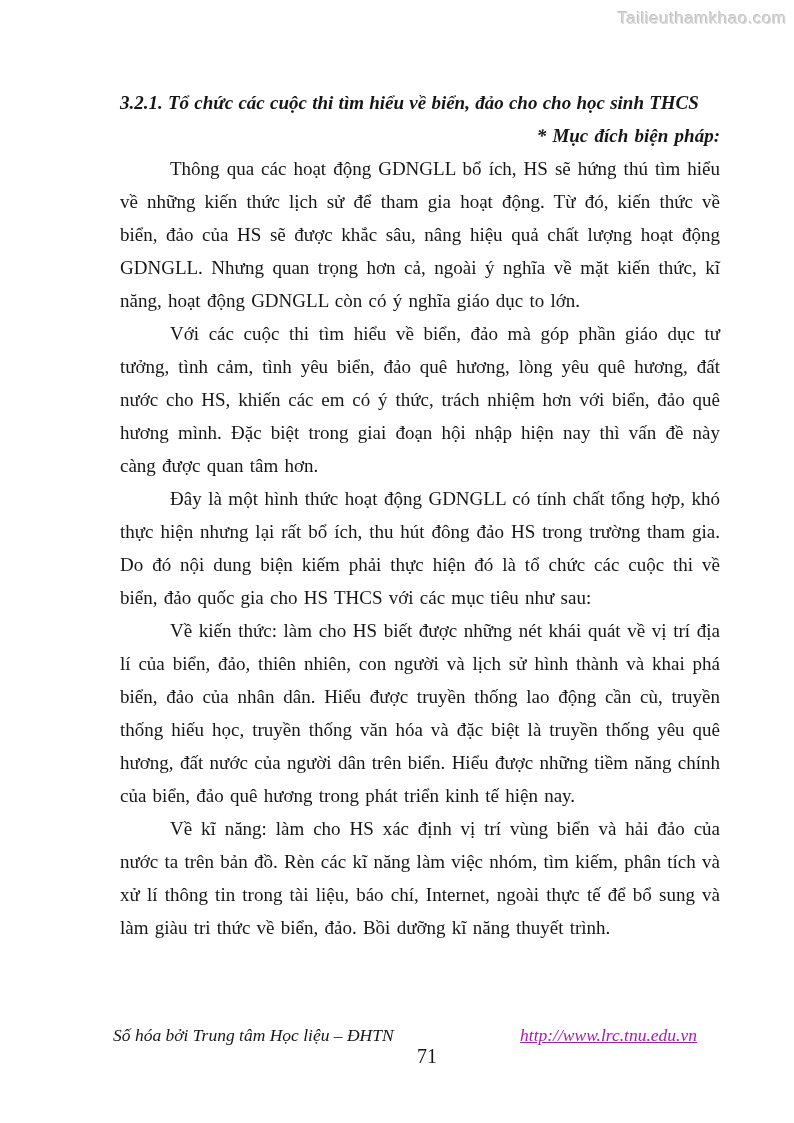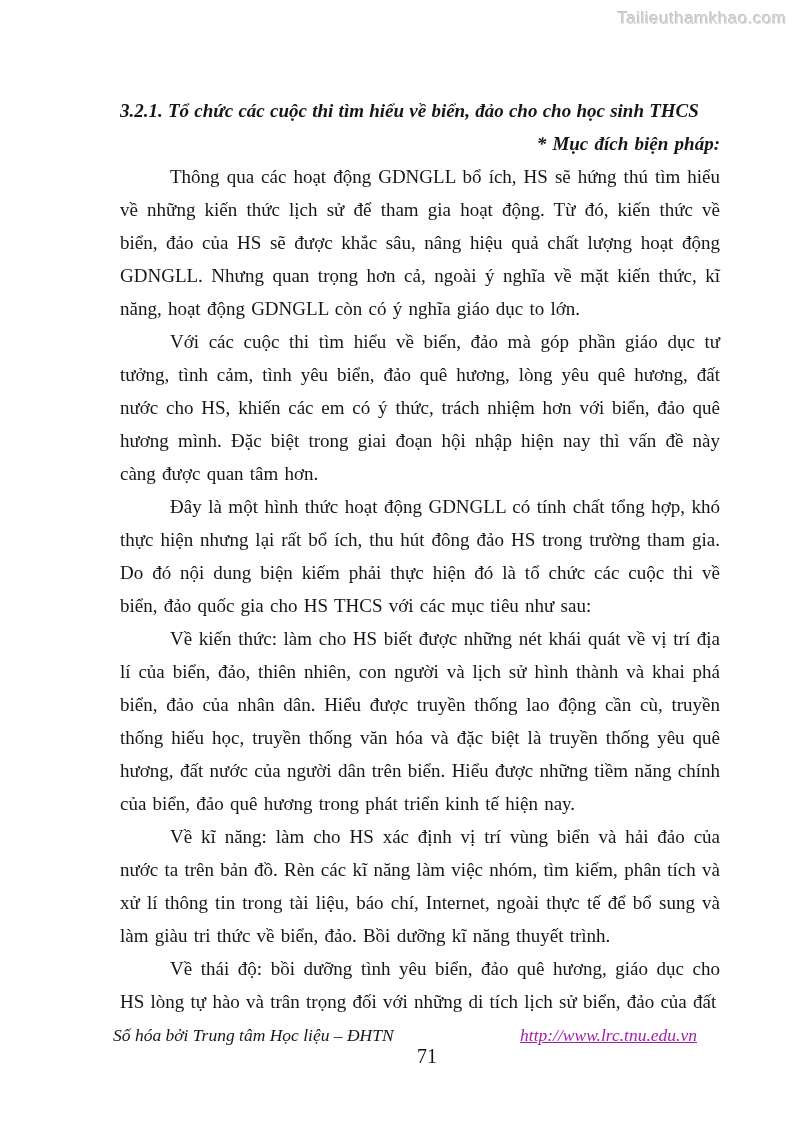--- a/index.html
+++ b/index.html
@@ -27,21 +27,20 @@
   }
   .content {
     position: absolute;
     left: 120px;
     top: 86px;
     width: 600px;
     font-size: 19px;
     line-height: 33px;
     text-align: justify;
     word-spacing: 1.5px;
-    margin-top: 8px;
   }
   .heading {
     font-weight: bold;
     font-style: italic;
     text-align: left;
     word-spacing: 0.5px;
     margin: 0;
   }
   .subheading {
     font-weight: bold;
@@ -92,21 +91,20 @@
   <div class="watermark">Tailieuthamkhao.com</div>
 
   <div class="content">
     <p class="heading">3.2.1. Tổ chức các cuộc thi tìm hiểu về biển, đảo cho cho học sinh THCS</p>
     <p class="subheading">* Mục đích biện pháp:</p>
     <p class="para">Thông qua các hoạt động GDNGLL bổ ích, HS sẽ hứng thú tìm hiểu về những kiến thức lịch sử để tham gia hoạt động. Từ đó, kiến thức về biển, đảo của HS sẽ được khắc sâu, nâng hiệu quả chất lượng hoạt động GDNGLL. Nhưng quan trọng hơn cả, ngoài ý nghĩa về mặt kiến thức, kĩ năng, hoạt động GDNGLL còn có ý nghĩa giáo dục to lớn.</p>
     <p class="para">Với các cuộc thi tìm hiểu về biển, đảo mà góp phần giáo dục tư tưởng, tình cảm, tình yêu biển, đảo quê hương, lòng yêu quê hương, đất nước cho HS, khiến các em có ý thức, trách nhiệm hơn với biển, đảo quê hương mình. Đặc biệt trong giai đoạn hội nhập hiện nay thì vấn đề này càng được quan tâm hơn.</p>
     <p class="para">Đây là một hình thức hoạt động GDNGLL có tính chất tổng hợp, khó thực hiện nhưng lại rất bổ ích, thu hút đông đảo HS trong trường tham gia. Do đó nội dung biện kiếm phải thực hiện đó là tổ chức các cuộc thi về biển, đảo quốc gia cho HS THCS với các mục tiêu như sau:</p>
     <p class="para">Về kiến thức: làm cho HS biết được những nét khái quát về vị trí địa lí của biển, đảo, thiên nhiên, con người và lịch sử hình thành và khai phá biển, đảo của nhân dân. Hiểu được truyền thống lao động cần cù, truyền thống hiếu học, truyền thống văn hóa và đặc biệt là truyền thống yêu quê hương, đất nước của người dân trên biển. Hiểu được những tiềm năng chính của biển, đảo quê hương trong phát triển kinh tế hiện nay.</p>
     <p class="para">Về kĩ năng: làm cho HS xác định vị trí vùng biển và hải đảo của nước ta trên bản đồ. Rèn các kĩ năng làm việc nhóm, tìm kiếm, phân tích và xử lí thông tin trong tài liệu, báo chí, Internet, ngoài thực tế để bổ sung và làm giàu tri thức về biển, đảo. Bồi dưỡng kĩ năng thuyết trình.</p>
-    <p class="para">Về thái độ: bồi dưỡng tình yêu biển, đảo quê hương, giáo dục cho HS lòng tự hào và trân trọng đối với những di tích lịch sử biển, đảo của đất</p>
   </div>
 
   <div class="footer-row">
     <span>Số hóa bởi Trung tâm Học liệu – ĐHTN</span>
     <span class="footer-link">http://www.lrc.tnu.edu.vn</span>
   </div>
 
   <div class="page-number">71</div>
 
 </div>

